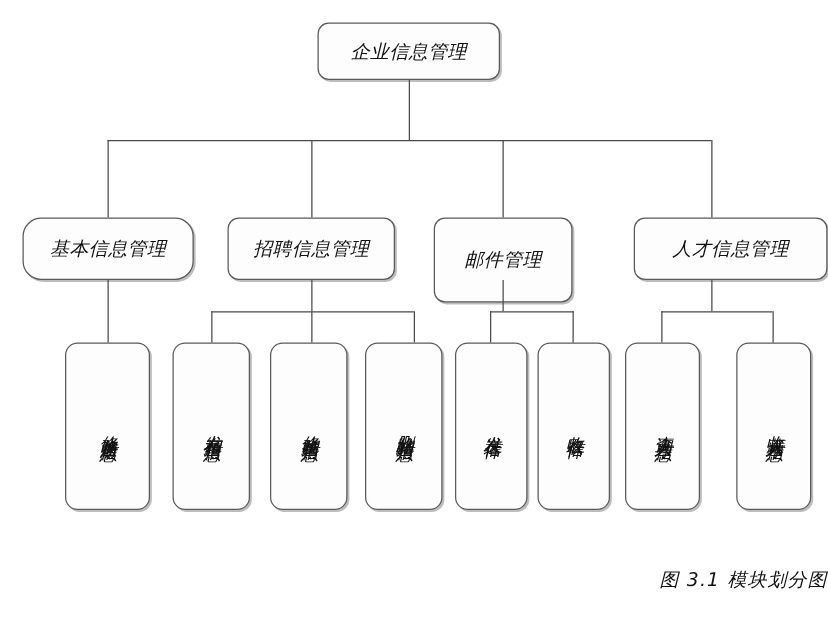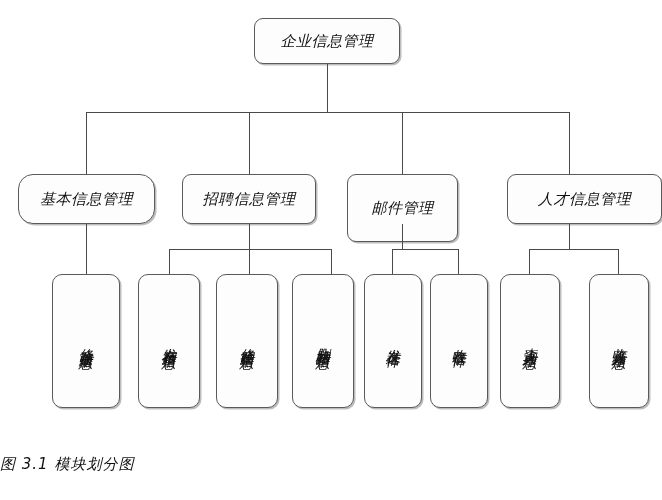--- a/index.html
+++ b/index.html
@@ -70,21 +70,21 @@
   }
   .line.v { width: 1px; }
   .line.h { height: 1px; }
 
   
   #figure-caption {
     position: absolute;
     left: 0;
     top: 455px;
     width: 662px;
-    text-align: left;
+    text-align: right;
     font-size: 15px;
     letter-spacing: 1px;
     color: #111;
   }
 </style>
 </head>
 <body>
 
 <div id="diagram-canvas">
 

